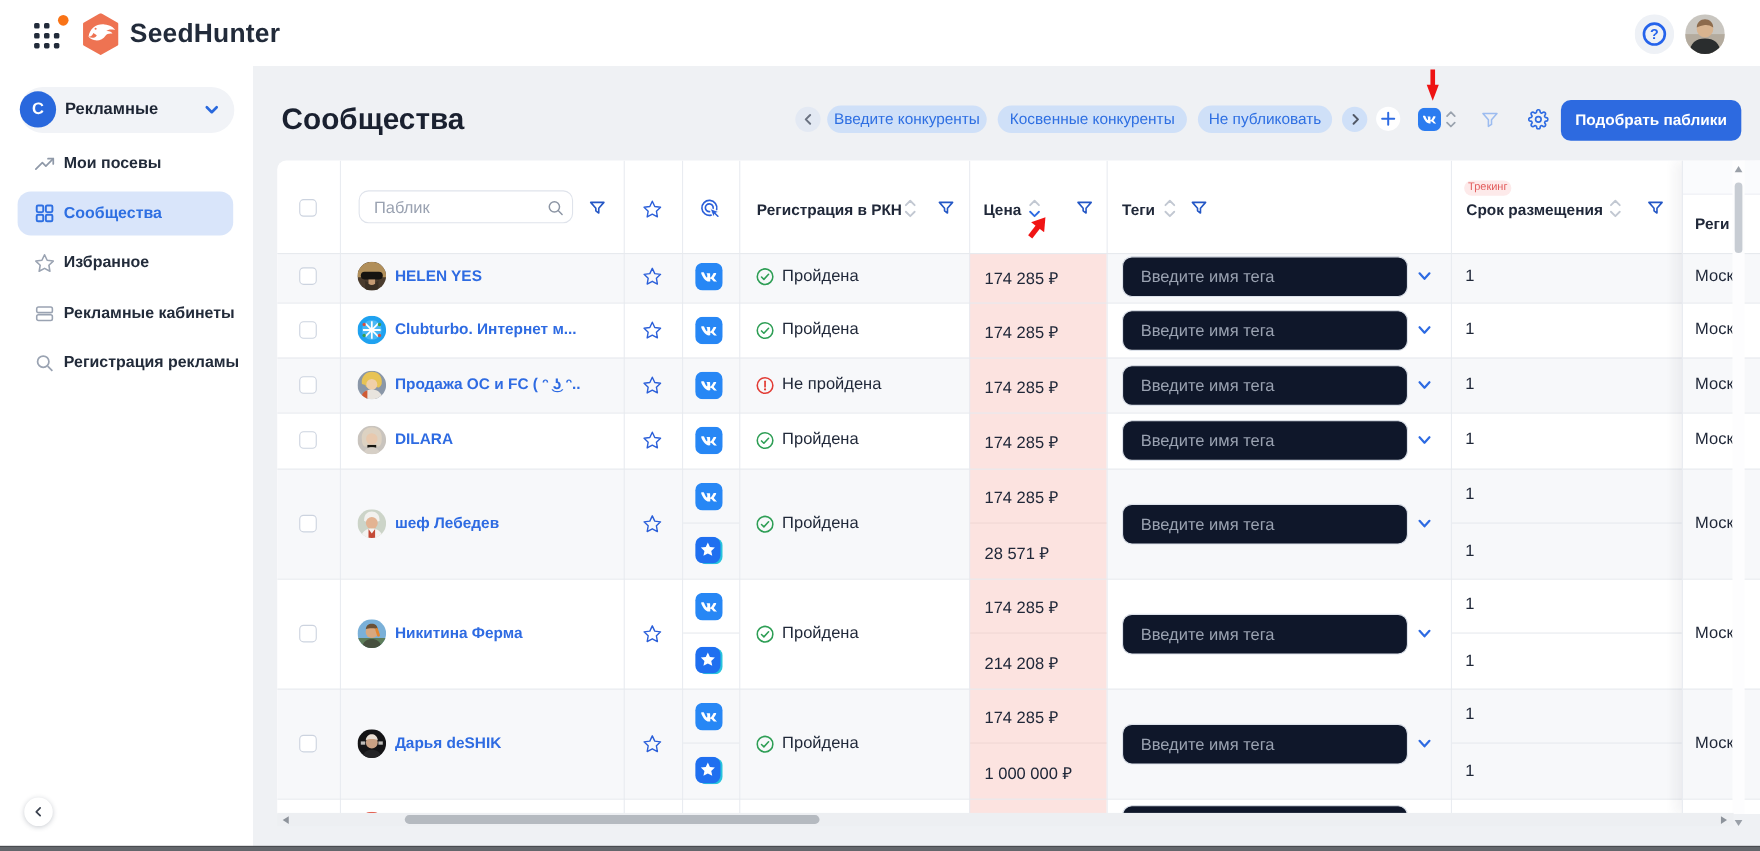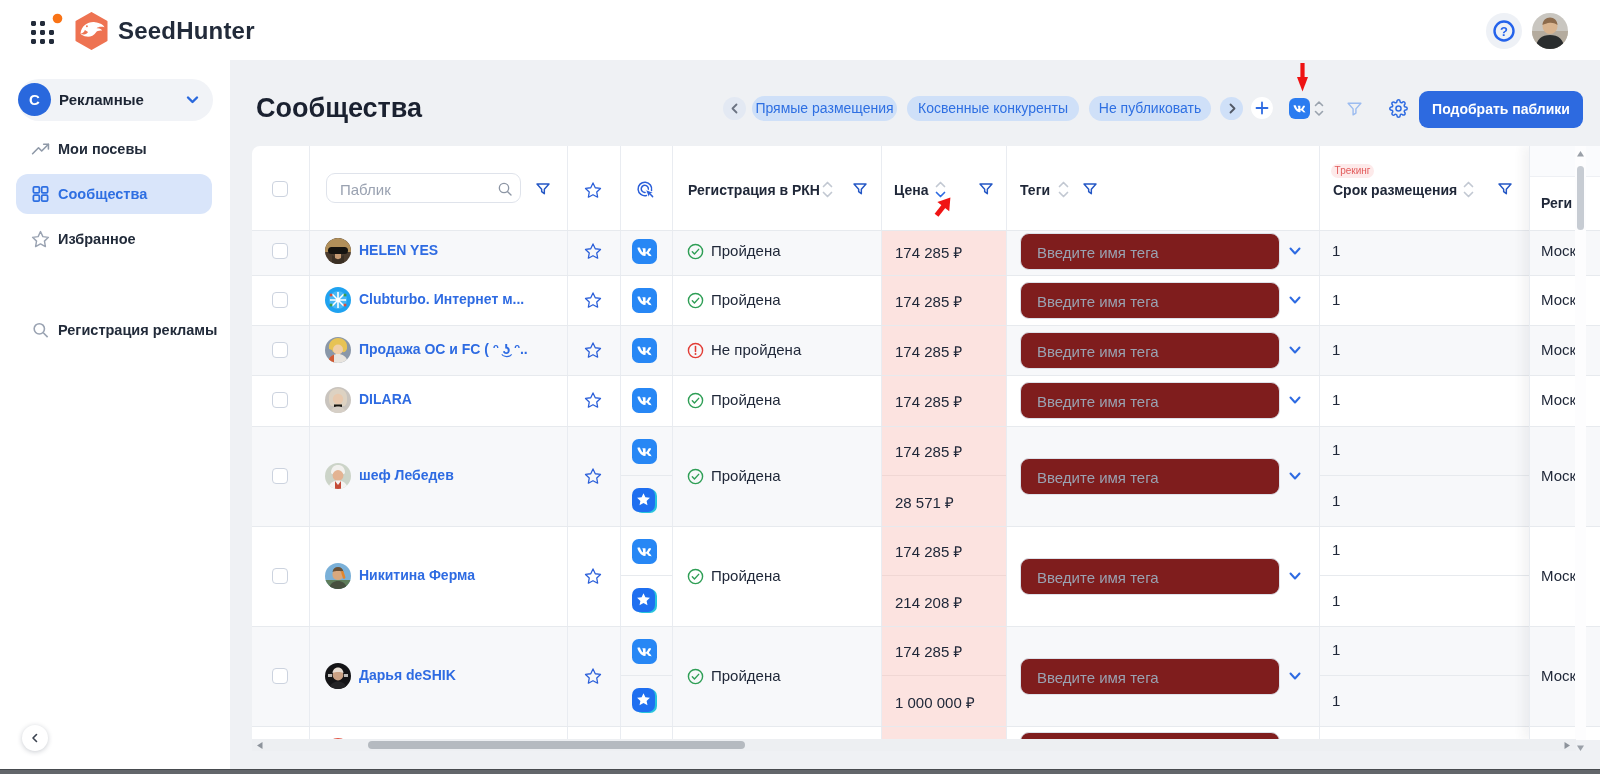--- a/index.html
+++ b/index.html
@@ -21,21 +21,21 @@
 .circbtn { position:absolute; border-radius:50%; z-index:1; }
 .bigbtn { position:absolute; left:1419px; top:91px; width:164px; height:37px; background:#2d6ae0; border-radius:9px; color:#ffffff; font-size:14px; font-weight:700; text-align:center; line-height:37px; z-index:1; }
 .card { position:absolute; left:252px; top:146px; width:1348px; height:594px; background:#ffffff; border-radius:8px 0 0 0; overflow:hidden; z-index:1; }
 .colline { position:absolute; top:0; bottom:0; width:1px; background:#e9ecf1; }
 .rowline { position:absolute; left:0; right:0; height:1px; background:#e7eaee; }
 .rowtint { position:absolute; left:0; right:0; background:#f7f8fa; }
 .hcell { position:absolute; font-size:14px; font-weight:700; color:#202839; white-space:nowrap; }
 .cell { position:absolute; font-size:15px; color:#202839; white-space:nowrap;text-align:center; }
 .name { position:absolute; font-size:14px; font-weight:700; color:#2e6be2; white-space:nowrap; }
 .cbx { position:absolute; width:16px; height:16px; border:1.5px solid #ccd3df; border-radius:4px; background:#fff; }
-.taginput { position:absolute; left:768px; width:260px; height:37px; border:1px solid #dde2ea; border-radius:9px; background:#7f1d1d; }
+.taginput { position:absolute; left:768px; width:260px; height:37px; border:1px solid #dde2ea; border-radius:9px; background:#0f172a; }
 .taginput span { position:absolute; left:16px; top:50%; transform:translateY(-50%); font-size:15px; color:#9aa2b1; }
 .tagchev { position:absolute; left:1036px; width:14px; height:14px; }
 .srok1 { position:absolute; left:1080px; font-size:15px; color:#202839; }
 .mosk { position:absolute; left:1289px; font-size:15px; color:#202839; width:34px; overflow:hidden; white-space:nowrap; }
 .darkbar { position:absolute; left:0; top:769px; width:1600px; height:5px; background:#63666b; border-top:1px solid #484b4f; z-index:50; }
 </style>
 </head>
 <body>
 <div class="topbar">
   <svg class="abs" style="left:28px;top:11px" width="38" height="36" viewBox="0 0 38 36">
@@ -101,38 +101,45 @@
         <rect x="13.5" y="13.5" width="7.5" height="7.5" rx="1.5"></rect>
       </svg>
     <div class="mi-label" style="color:#2e6fe2;font-weight:700">Сообщества</div>
   </div>
   <div class="menu-item" style="top:159px">
     <svg class="mi-icon" viewBox="0 0 24 24" fill="none" stroke="#9aa3b2" stroke-width="1.8" stroke-linejoin="round">
         <path d="M12 2.6 L15 9 L22 9.9 L17 14.7 L18.2 21.6 L12 18.3 L5.8 21.6 L7 14.7 L2 9.9 L9 9 Z"></path>
       </svg>
     <div class="mi-label">Избранное</div>
   </div>
+  <div class="menu-item" style="top:205px">
+    <svg class="mi-icon" viewBox="0 0 24 24" fill="none" stroke="#9aa3b2" stroke-width="1.8">
+        <rect x="3" y="4.5" width="18" height="6.5" rx="2"></rect>
+        <rect x="3" y="13.5" width="18" height="6.5" rx="2"></rect>
+      </svg>
+    <div class="mi-label">Рекламные кабинеты</div>
+  </div>
   <div class="menu-item" style="top:250px">
     <svg class="mi-icon" viewBox="0 0 24 24" fill="none" stroke="#9aa3b2" stroke-width="2">
         <circle cx="10.5" cy="10.5" r="6.5"></circle>
         <line x1="15.5" y1="15.5" x2="21" y2="21"></line>
       </svg>
     <div class="mi-label">Регистрация рекламы</div>
   </div>
 </div>
 <div class="abs" style="left:22px;top:725px;width:26px;height:26px;border-radius:50%;background:#fff;box-shadow:0 1px 5px rgba(40,50,70,.25);z-index:6"></div>
 <svg class="abs" style="left:30px;top:733px;z-index:7" width="10" height="10" viewBox="0 0 10 10">
     <path d="M6.5 1.5 L3 5 L6.5 8.5" fill="none" stroke="#3c4350" stroke-width="1.6" stroke-linecap="round" stroke-linejoin="round"></path>
   </svg>
 <div class="h1">Сообщества</div>
 <div class="circbtn" style="left:723px;top:97px;width:23px;height:23px;background:#e3e9f3"></div>
 <svg class="abs" style="left:730px;top:103px;z-index:2" width="9" height="11" viewBox="0 0 9 11">
     <path d="M6.5 1.5 L2.5 5.5 L6.5 9.5" fill="none" stroke="#6b7382" stroke-width="1.8" stroke-linecap="round" stroke-linejoin="round"></path>
   </svg>
-<div class="chip" style="left:752px;width:145px;">Прямые размещения</div>
+<div class="chip" style="left:752px;width:145px;">Введите конкуренты</div>
 <div class="chip" style="left:907px;width:172px;">Косвенные конкуренты</div>
 <div class="chip" style="left:1089px;width:122px;">Не публиковать</div>
 <div class="circbtn" style="left:1220px;top:97px;width:23px;height:23px;background:#cfe0f8"></div>
 <svg class="abs" style="left:1228px;top:103px;z-index:2" width="9" height="11" viewBox="0 0 9 11">
     <path d="M2.5 1.5 L6.5 5.5 L2.5 9.5" fill="none" stroke="#515866" stroke-width="1.8" stroke-linecap="round" stroke-linejoin="round"></path>
   </svg>
 <div class="circbtn" style="left:1251px;top:97px;width:22px;height:22px;background:#ffffff"></div>
 <svg class="abs" style="left:1255px;top:101px;z-index:2" width="14" height="14" viewBox="0 0 14 14">
     <path d="M7 1.5 V12.5 M1.5 7 H12.5" stroke="#2e6be2" stroke-width="1.8" stroke-linecap="round"></path>
   </svg>

